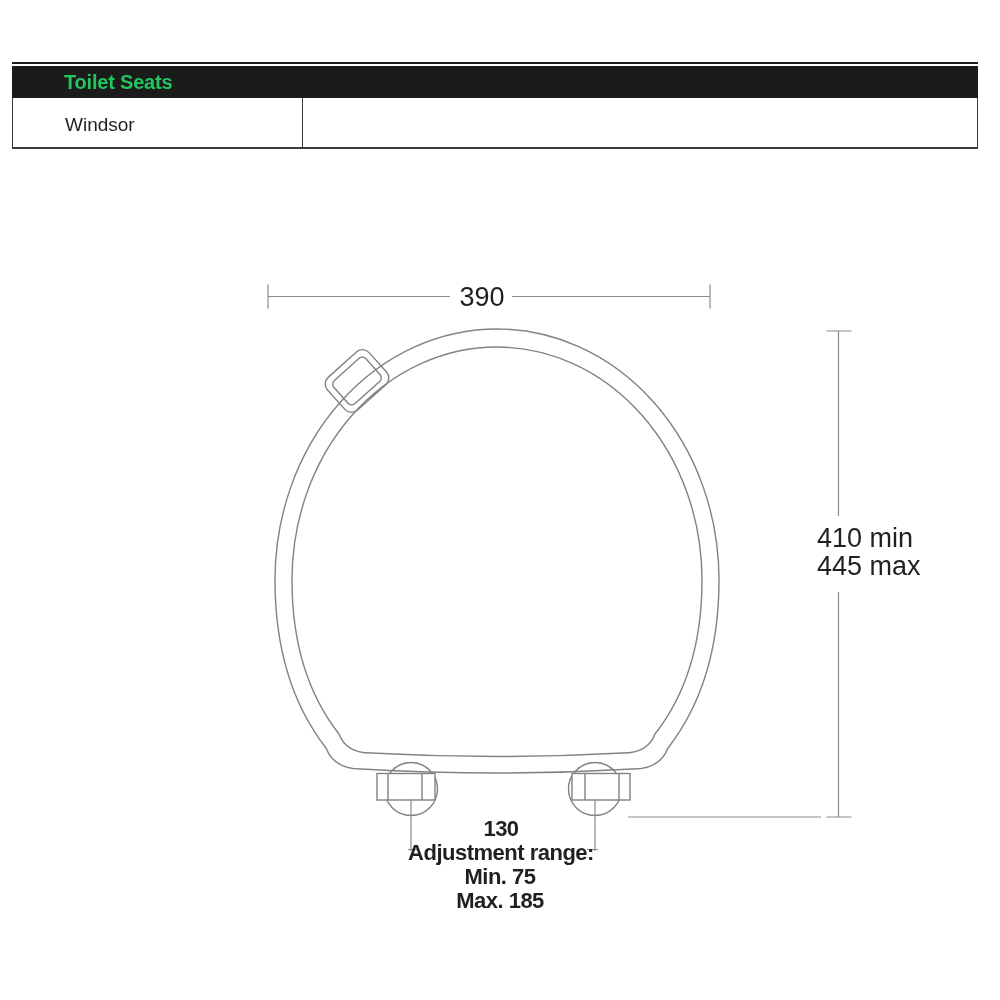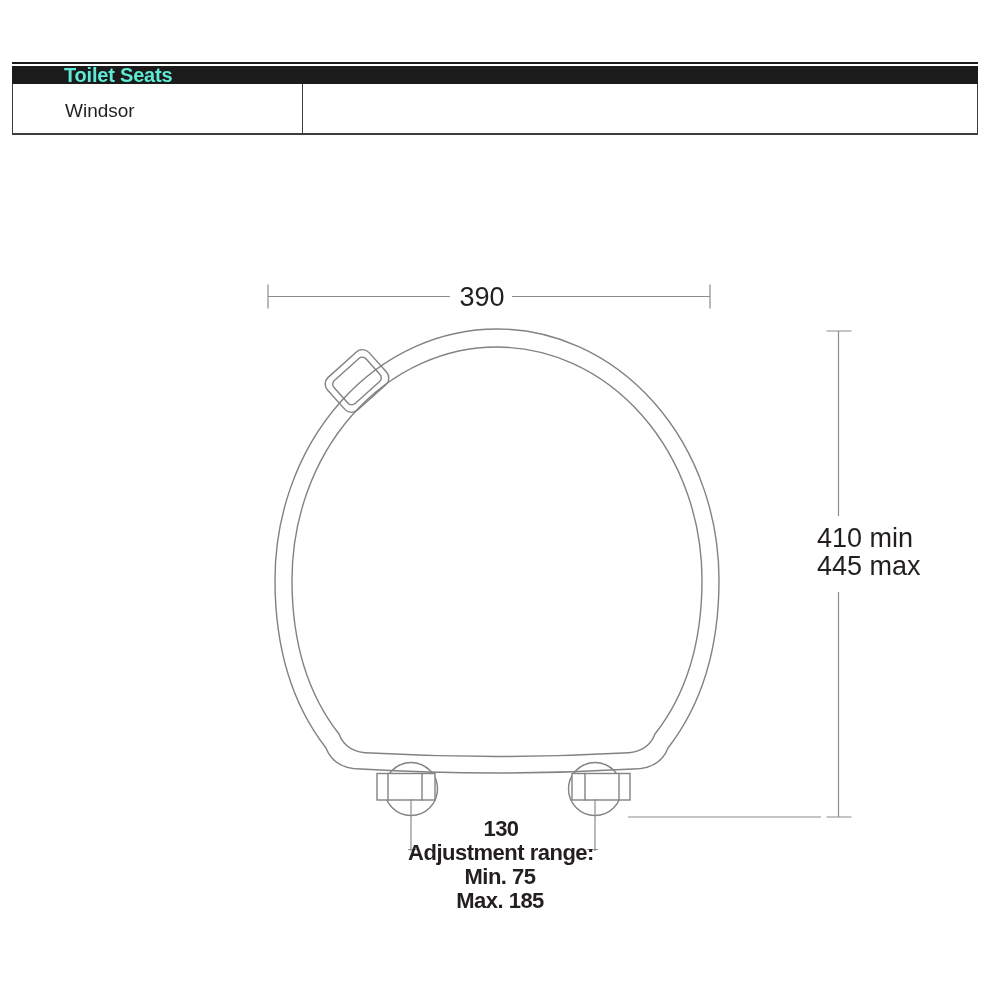--- a/index.html
+++ b/index.html
@@ -23,23 +23,23 @@
     left: 12px;
     top: 62px;
     width: 966px;
   }
   .table-top-rule {
     height: 2px;
     background: #1b1b1b;
     margin-bottom: 2px;
   }
   .table-header {
-    height: 18px;
+    height: 32px;
     background: #1b1b1b;
-    color: #5eead4;
+    color: #22c55e;
     display: flex;
     align-items: center;
     padding-left: 52px;
     font-size: 20px;
     font-weight: bold;
     letter-spacing: -0.2px;
     box-sizing: border-box;
   }
   .table-row {
     display: flex;

